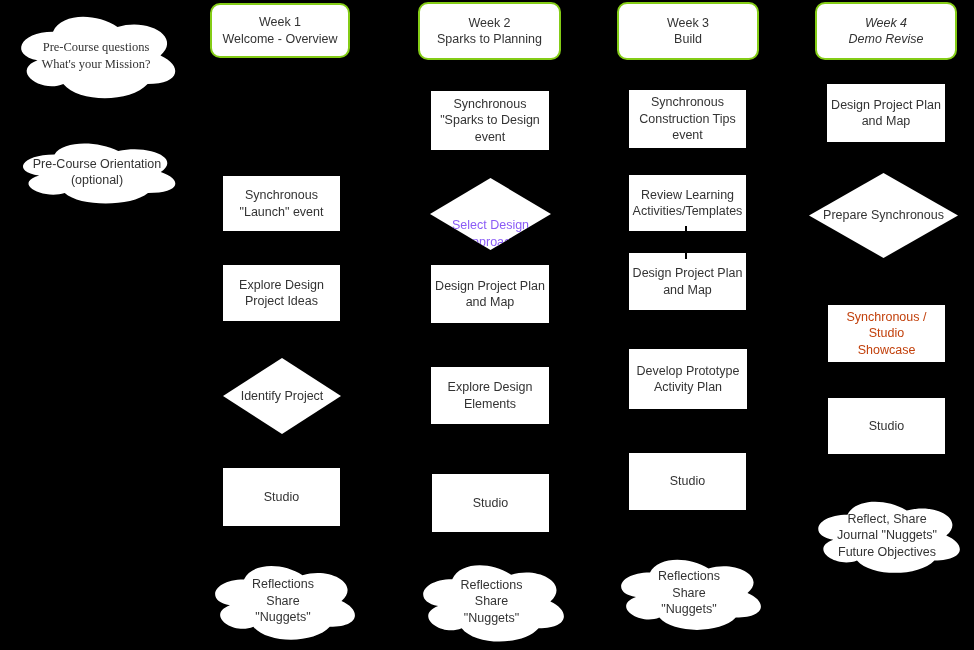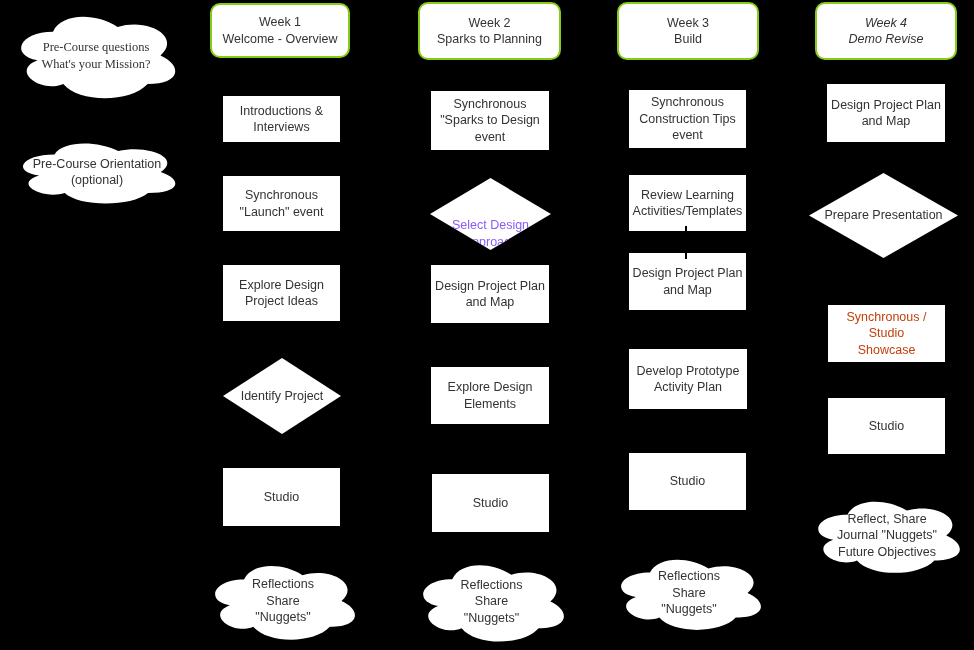--- a/index.html
+++ b/index.html
@@ -56,26 +56,20 @@
         <div class="line">Pre-Course Orientation</div>
         <div class="line">(optional)</div>
       </div>
     </div>
     <div class="node header" style="left: 210px; top: 3px; width: 140px; height: 55px; color: rgb(51, 51, 51);">
       <div class="label">
         <div class="line">Week 1</div>
         <div class="line">Welcome - Overview</div>
       </div>
     </div>
-    <div class="node rect" style="left: 222px; top: 95px; width: 119px; height: 48px; color: rgb(51, 51, 51);">
-      <div class="label">
-        <div class="line">Introductions &amp;</div>
-        <div class="line">Interviews</div>
-      </div>
-    </div>
     <div class="node rect" style="left: 222px; top: 175px; width: 119px; height: 57px; color: rgb(51, 51, 51);">
       <div class="label">
         <div class="line">Synchronous</div>
         <div class="line">"Launch" event</div>
       </div>
     </div>
     <div class="node rect" style="left: 222px; top: 264px; width: 119px; height: 58px; color: rgb(51, 51, 51);">
       <div class="label">
         <div class="line">Explore Design</div>
         <div class="line">Project Ideas</div>
@@ -200,21 +194,21 @@
       </div>
     </div>
     <div class="node rect" style="left: 826px; top: 83px; width: 120px; height: 60px; color: rgb(51, 51, 51);">
       <div class="label">
         <div class="line">Design Project Plan</div>
         <div class="line">and Map</div>
       </div>
     </div>
     <div class="node diamond" style="left: 809px; top: 173px; width: 149px; height: 85px; color: rgb(51, 51, 51);">
       <div class="label">
-        <div class="line">Prepare Presentation</div>
+        <div class="line">Prepare Synchronous</div>
       </div>
     </div>
     <div class="node rect" style="left: 827px; top: 304px; width: 119px; height: 59px; color: #c2410c;">
       <div class="label">
         <div class="line">Synchronous / Studio</div>
         <div class="line">Showcase</div>
       </div>
     </div>
     <div class="node rect" style="left: 827px; top: 397px; width: 119px; height: 58px; color: rgb(51, 51, 51);">
       <div class="label">

